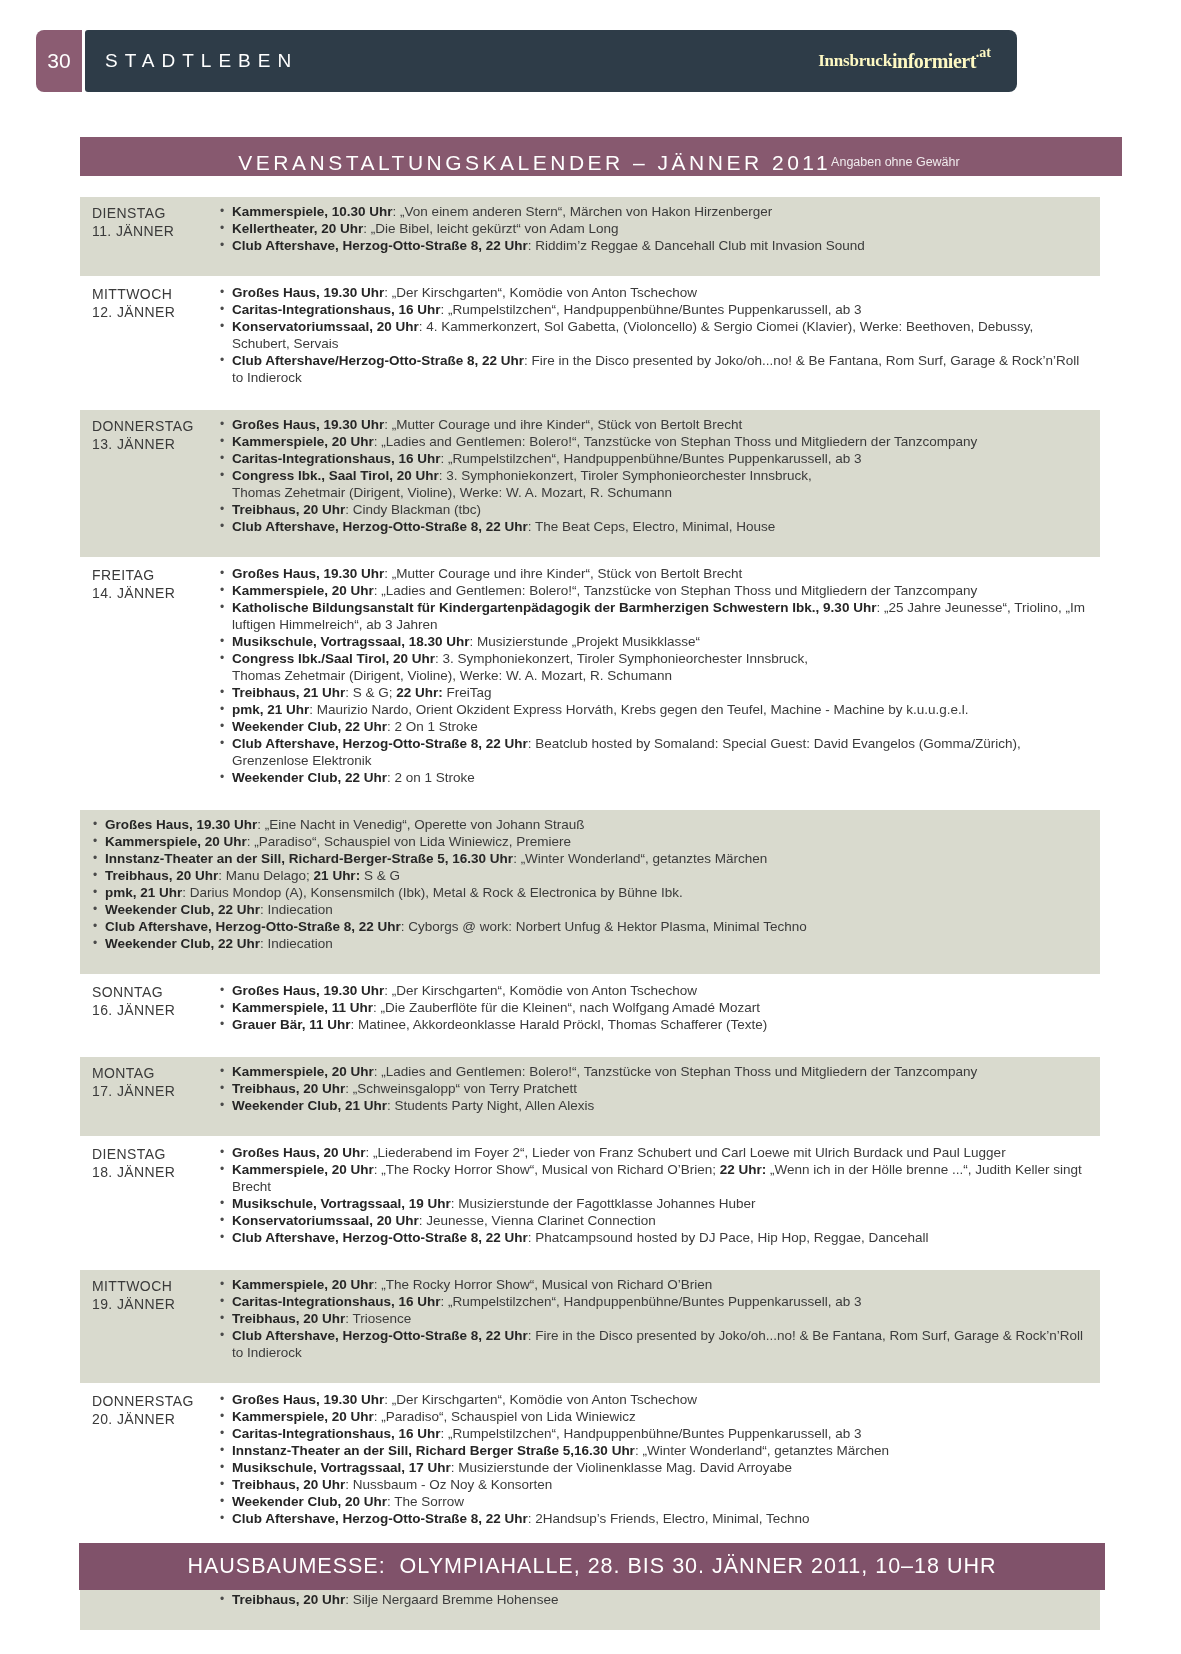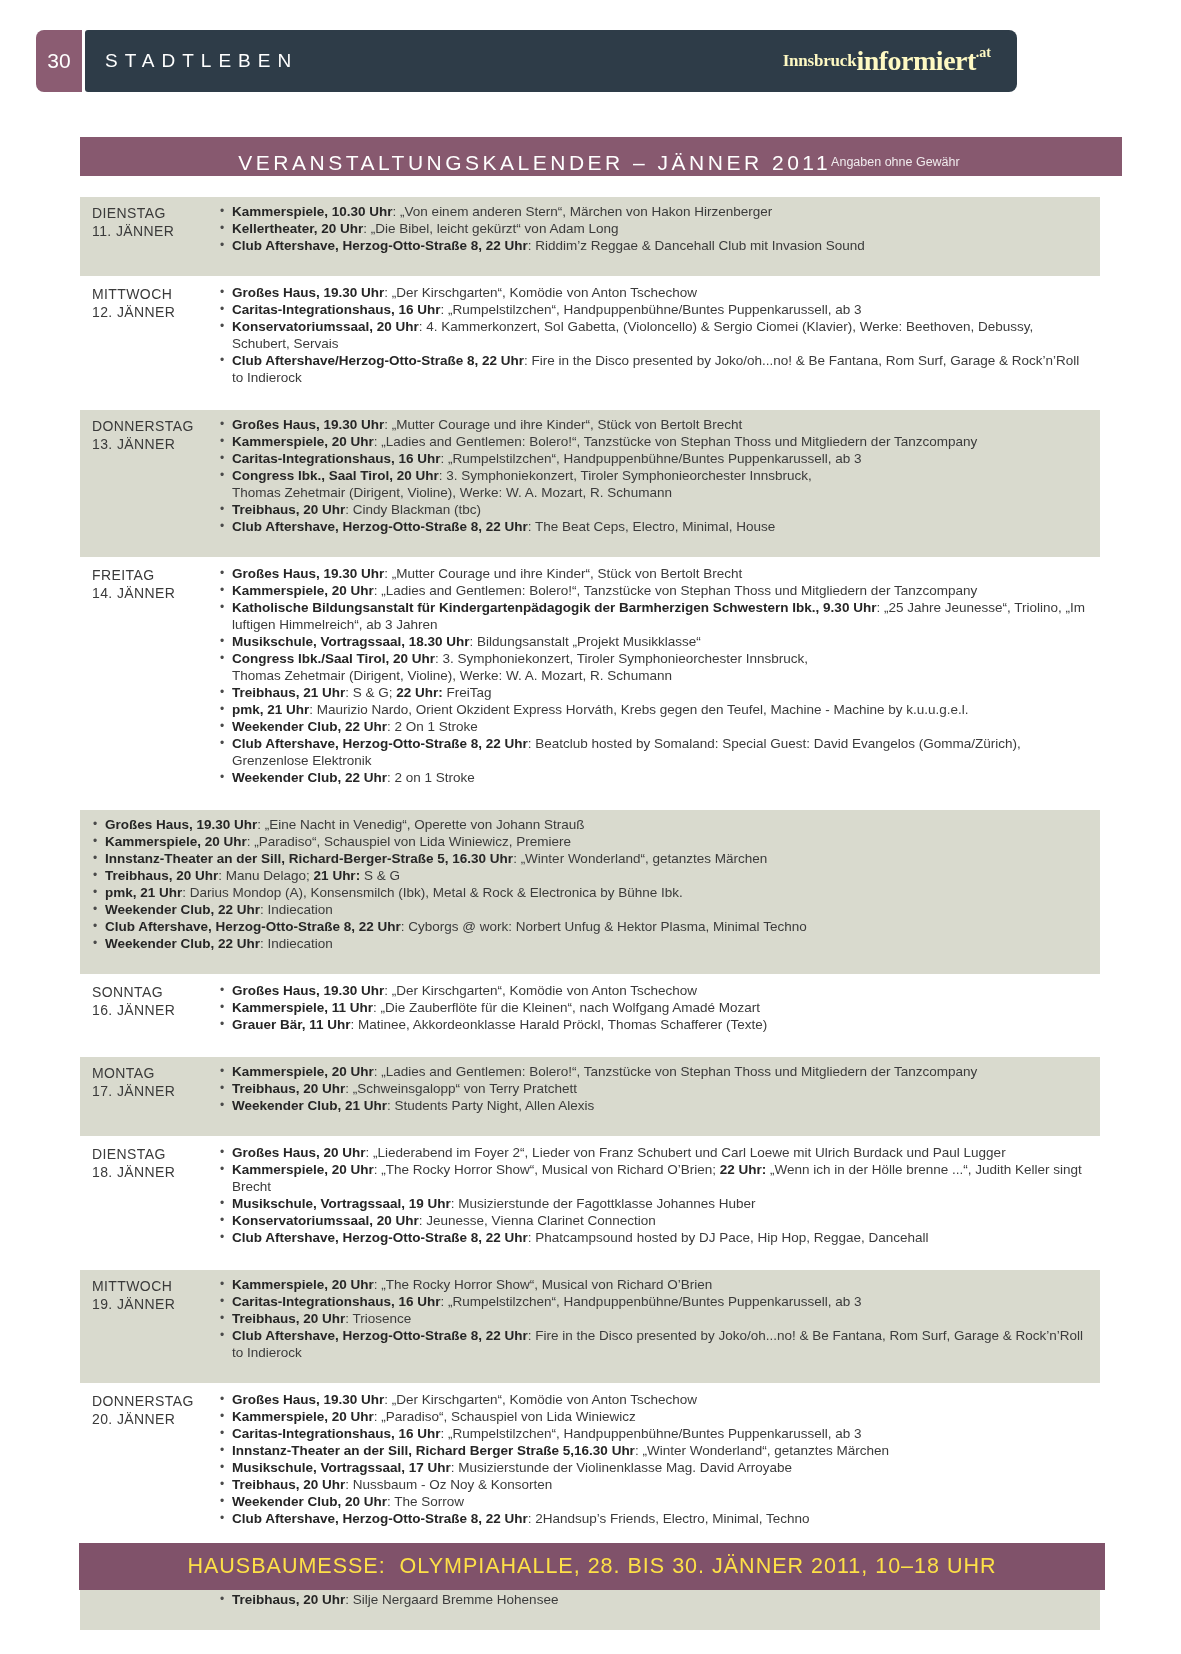--- a/index.html
+++ b/index.html
@@ -18,21 +18,21 @@
     width:46px;background:var(--mauve-box);color:#fff;border-radius:8px 0 0 8px;
     display:flex;align-items:center;justify-content:center;font-size:21px;margin-right:3px;
   }
   .bar{
     flex:1;background:var(--slate);border-radius:3px 8px 8px 3px;color:#fff;
     display:flex;align-items:center;justify-content:space-between;padding:0 26px 0 20px;
   }
   .section{font-size:19px;letter-spacing:7px;font-weight:400;}
   .logo{font-family:"Liberation Serif",serif;display:flex;align-items:center;color:#fef9c3;}
   .logo-prefix{font-size:17px;font-weight:600;letter-spacing:-0.2px;}
-  .logo-main{font-size:28px;font-weight:700;letter-spacing:-0.5px;}
+  .logo-main{font-size:20px;font-weight:700;letter-spacing:-0.5px;}
   .logo-at{font-size:14px;font-weight:700;position:relative;top:-8px;}
   
   .banner{
     position:absolute;top:137px;left:80px;width:1042px;height:39px;background:var(--mauve);
     color:#fff;display:flex;align-items:center;justify-content:center;
     padding:12px 16px 0 12px;box-sizing:border-box;
   }
   .banner h1{
     margin:0;font-size:21px;font-weight:400;letter-spacing:3.5px;white-space:pre;
   }
@@ -49,21 +49,21 @@
   .event{
     position:relative;padding-left:13px;font-size:13.5px;line-height:17px;color:var(--ink);
   }
   .event .bullet{
     position:absolute;left:1px;top:0;font-size:12px;color:#4A4A4A;
   }
   .event .vb{font-weight:700;color:var(--ink-bold);}
   
   .fairbar{
     position:absolute;top:1543px;left:79px;width:1026px;height:47px;background:var(--mauve-dark);
-    color:#fde047;display:flex;align-items:center;justify-content:center;
+    color:#ffffff;display:flex;align-items:center;justify-content:center;
     font-size:21.5px;letter-spacing:1px;white-space:pre;
   }
 </style>
 </head>
 <body>
 
 <header class="topbar">
   <div class="pagenum">30</div>
   <div class="bar">
     <span class="section">STADTLEBEN</span>
@@ -120,21 +120,21 @@
   </div>
     <div class="row">
     <div class="datecol">
       <div>FREITAG</div>
       <div>14. JÄNNER</div>
     </div>
     <div class="events">
         <div class="event"><span class="bullet">•</span><span class="vb">Großes Haus, 19.30 Uhr</span><span>: „Mutter Courage und ihre Kinder“, Stück von Bertolt Brecht</span></div>
         <div class="event"><span class="bullet">•</span><span class="vb">Kammerspiele, 20 Uhr</span><span>: „Ladies and Gentlemen: Bolero!“, Tanzstücke von Stephan Thoss und Mitgliedern der Tanzcompany</span></div>
         <div class="event"><span class="bullet">•</span><span class="vb">Katholische Bildungsanstalt für Kindergartenpädagogik der Barmherzigen Schwestern Ibk., 9.30 Uhr</span><span>: „25 Jahre Jeunesse“, Triolino, „Im luftigen Himmelreich“, ab 3 Jahren</span></div>
-        <div class="event"><span class="bullet">•</span><span class="vb">Musikschule, Vortragssaal, 18.30 Uhr</span><span>: Bildungsanstalt „Projekt Musikklasse“</span></div>
+        <div class="event"><span class="bullet">•</span><span class="vb">Musikschule, Vortragssaal, 18.30 Uhr</span><span>: Musizierstunde „Projekt Musikklasse“</span></div>
         <div class="event"><span class="bullet">•</span><span class="vb">Congress Ibk./Saal Tirol, 20 Uhr</span><span>: 3. Symphoniekonzert, Tiroler Symphonieorchester Innsbruck,</span><br><span>Thomas Zehetmair (Dirigent, Violine), Werke: W. A. Mozart, R. Schumann</span></div>
         <div class="event"><span class="bullet">•</span><span class="vb">Treibhaus, 21 Uhr</span><span>: S &amp; G; </span><span class="vb">22 Uhr:</span><span> FreiTag</span></div>
         <div class="event"><span class="bullet">•</span><span class="vb">pmk, 21 Uhr</span><span>: Maurizio Nardo, Orient Okzident Express Horváth, Krebs gegen den Teufel, Machine - Machine by k.u.u.g.e.l.</span></div>
         <div class="event"><span class="bullet">•</span><span class="vb">Weekender Club, 22 Uhr</span><span>: 2 On 1 Stroke</span></div>
         <div class="event"><span class="bullet">•</span><span class="vb">Club Aftershave, Herzog-Otto-Straße 8, 22 Uhr</span><span>: Beatclub hosted by Somaland: Special Guest: David Evangelos (Gomma/Zürich), Grenzenlose Elektronik</span></div>
         <div class="event"><span class="bullet">•</span><span class="vb">Weekender Club, 22 Uhr</span><span>: 2 on 1 Stroke</span></div>
       </div>
   </div>
     <div class="row shaded">
     <div class="events">

